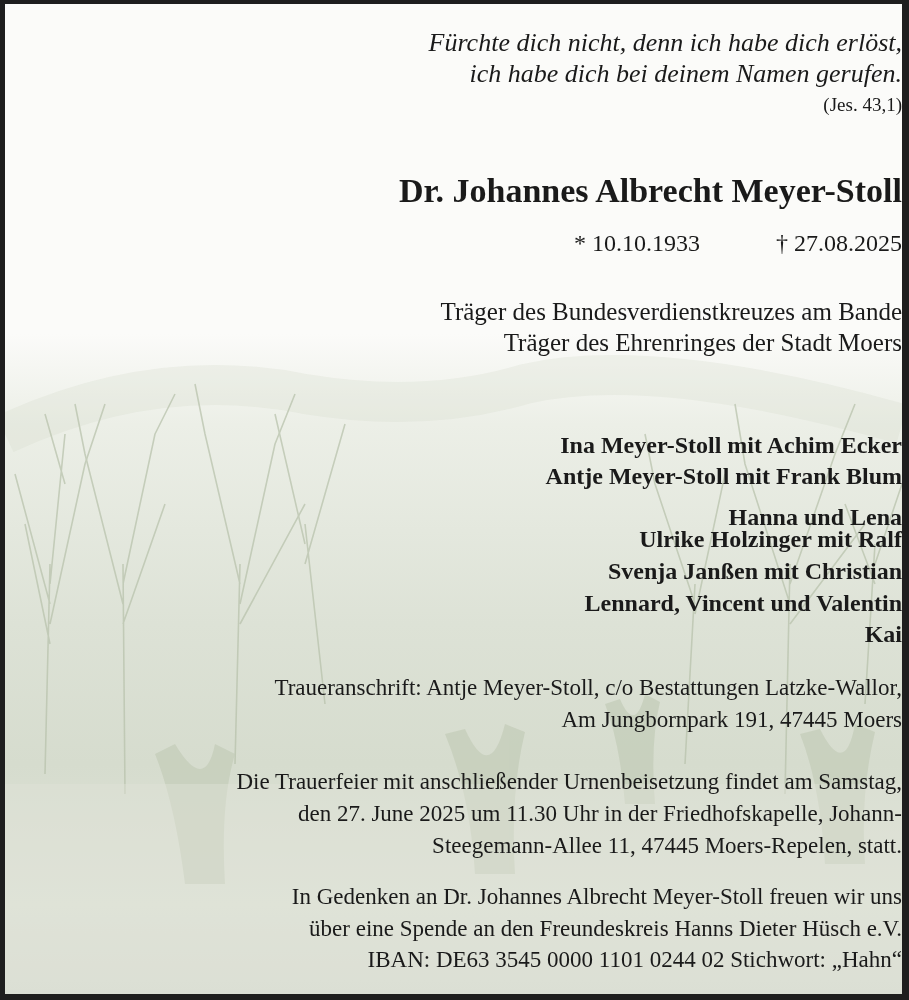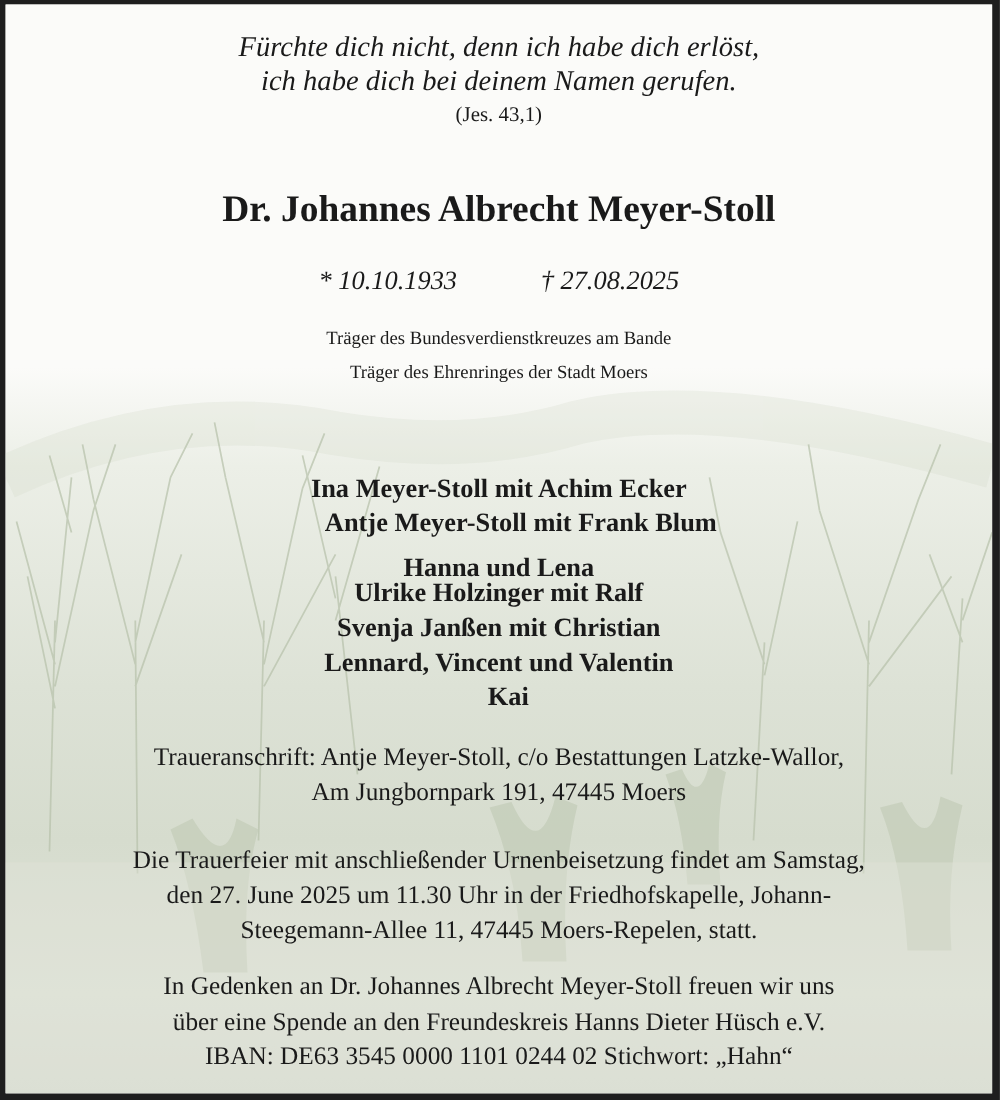--- a/index.html
+++ b/index.html
@@ -22,29 +22,29 @@
         rgba(251,251,249,1) 330px,
         rgba(236,239,231,1) 420px,
         rgba(221,226,214,1) 620px,
         rgba(214,220,206,1) 760px,
         rgba(222,227,216,1) 900px,
         rgba(216,221,210,1) 990px);
   }
   .bg svg { position:absolute; left:0; top:0; }
   .content {
     position:absolute; left:0; top:0; width:100%; height:100%;
-    text-align:center;
+    text-align:right;
   }
   .line { position:absolute; left:0; right:0; white-space:nowrap; }
   .quote { font-style:italic; font-size:26px; }
   .ref { font-size:19px; }
   .name { font-weight:bold; font-size:34px; }
   .dates { font-size:24px; }
   .dates .gap { display:inline-block; width:76px; }
-  .honor { font-size:17px; }
+  .honor { font-size:25px; }
   .family { font-weight:bold; font-size:24px; }
   .body { font-size:23px; }
 </style>
 </head>
 <body>
 
 <div class="frame">
 
   <div class="bg">
     <svg width="897" height="990" viewBox="0 0 897 990">
@@ -80,21 +80,21 @@
   <div class="content">
 
     <div>
       <div class="line quote" style="top:24px;">Fürchte dich nicht, denn ich habe dich erlöst,</div>
       <div class="line quote" style="top:55px;">ich habe dich bei deinem Namen gerufen.</div>
       <div class="line ref" style="top:90px;">(Jes. 43,1)</div>
     </div>
 
     <div class="line name" style="top:168px;">Dr. Johannes Albrecht Meyer-Stoll</div>
 
-    <div class="line dates" style="top:239px;font-style:italic;">
+    <div class="line dates" style="top:226px;">
       <span>* 10.10.1933</span><span class="gap"></span><span>† 27.08.2025</span>
     </div>
 
     <div>
       <div class="line honor" style="top:294px;">Träger des Bundesverdienstkreuzes am Bande</div>
       <div class="line honor" style="top:325px;">Träger des Ehrenringes der Stadt Moers</div>
     </div>
 
 
     <div>

